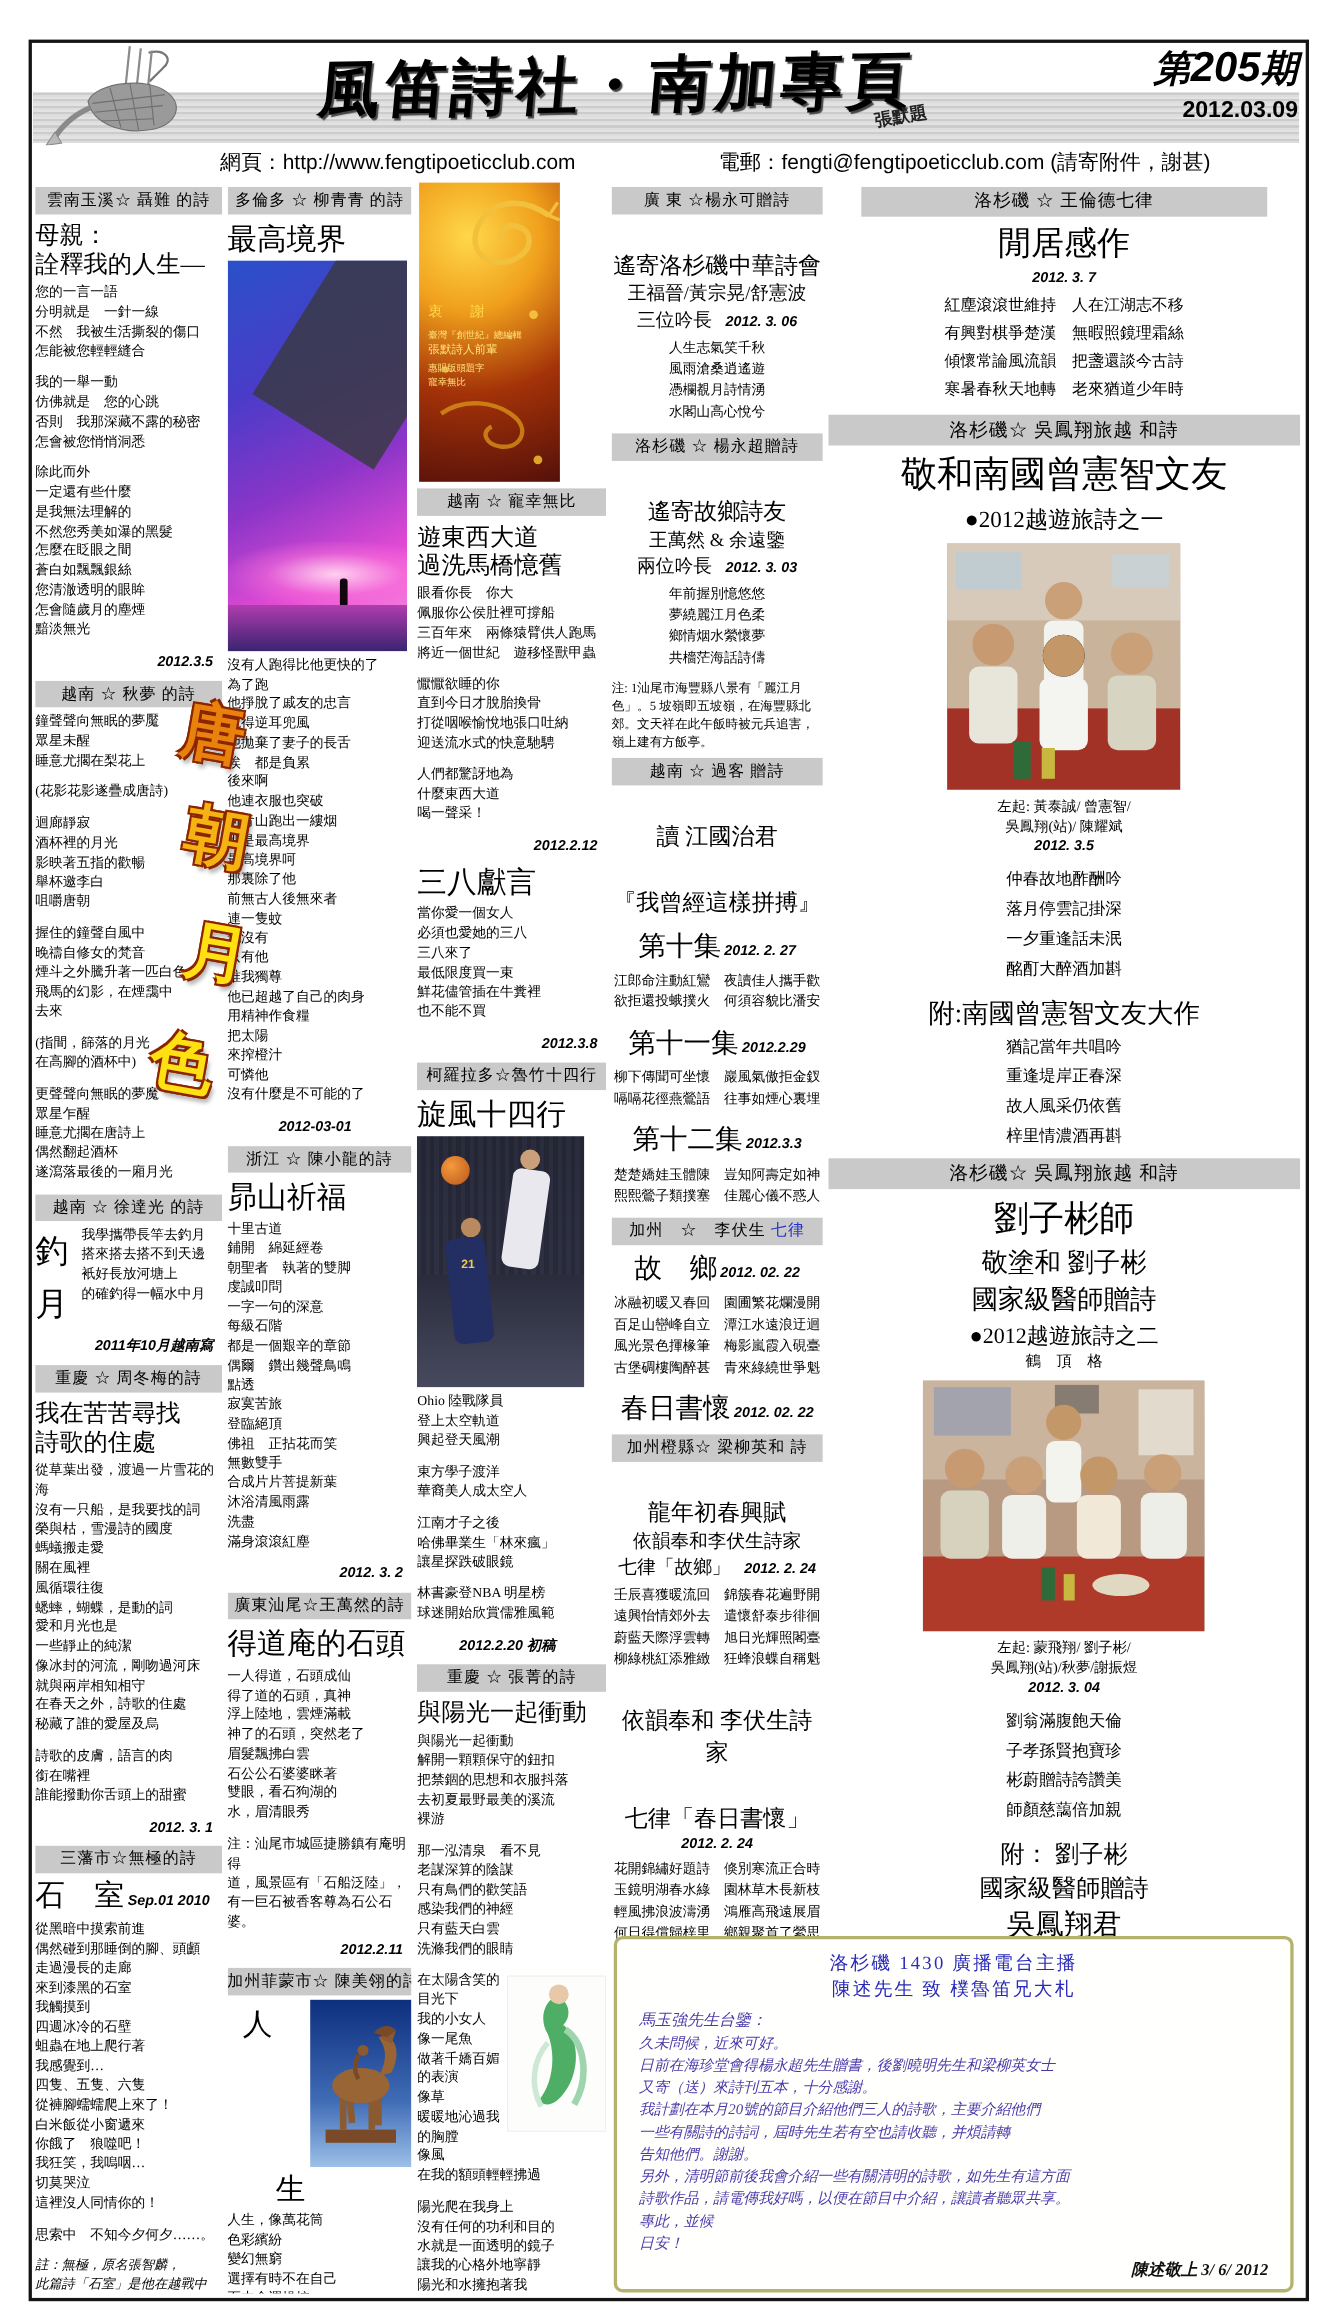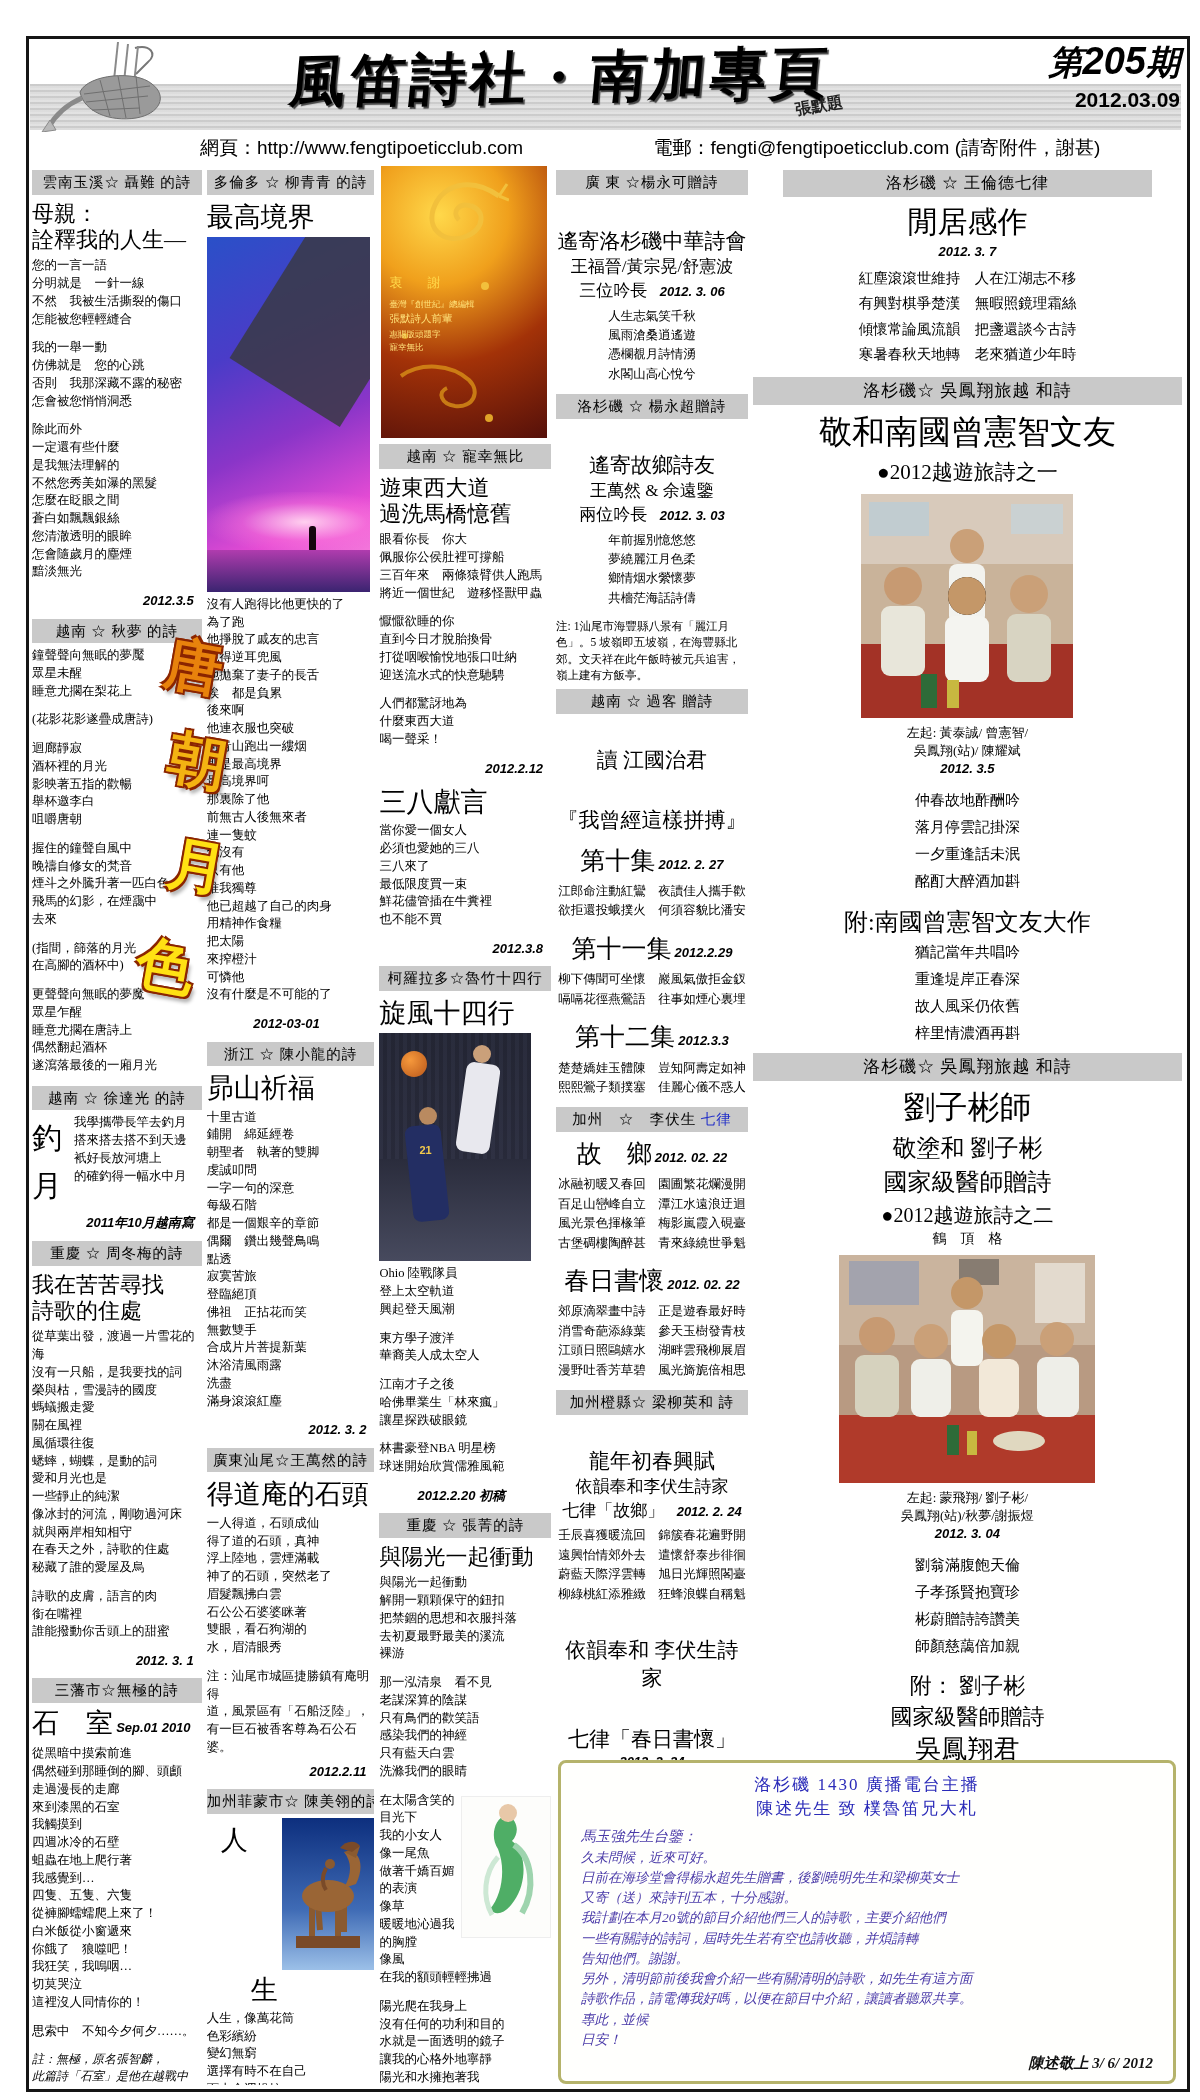--- a/index.html
+++ b/index.html
@@ -47,21 +47,21 @@
       linear-gradient(155deg,#2a50c8 0%,#4a3cc8 30%,#8a35c8 55%,#e44bd4 78%,#ff9ae0 100%);position:relative;overflow:hidden;}
   .img-abstract .wedge{position:absolute;right:-30px;top:-20px;width:130px;height:190px;background:#3a3a44;
       transform:rotate(32deg);opacity:.85;}
   .img-abstract .glow{position:absolute;left:0;bottom:40px;width:100%;height:60px;background:
       radial-gradient(ellipse at 60% 50%,#ffd0ef 0%,rgba(255,120,220,.45) 45%,transparent 75%);}
   .img-abstract .floor{position:absolute;left:0;bottom:0;width:100%;height:42px;background:
       linear-gradient(180deg,#b03cae,#3a2470);}
   .img-abstract .person{position:absolute;left:63%;bottom:40px;width:7px;height:26px;background:#14060e;border-radius:3px;}
   .card{width:128px;height:272px;margin:2px 0 4px 2px;background:
       radial-gradient(circle at 35% 18%,#ffd84a 0%,#f0a01c 28%,#a33208 60%,#55100a 100%);
-      position:relative;color:#ffd84a;overflow:hidden;padding-left:38px;}
+      position:relative;color:#ffd84a;overflow:hidden;}
   .card svg{position:absolute;left:0;top:0;}
   .card .ct{position:absolute;left:8px;top:108px;font-size:13px;letter-spacing:6px;}
   .card .cl{position:absolute;left:8px;font-size:8.5px;white-space:nowrap;color:#ffe27a;}
   .img-bball{width:152px;height:228px;margin:4px 0;background:
       linear-gradient(180deg,#20222e 0%,#2a2c3c 55%,#474a5e 100%);position:relative;overflow:hidden;}
   .img-bball .crowd{position:absolute;left:0;top:0;width:100%;height:55%;
       background:repeating-linear-gradient(90deg,#33364a 0 4px,#262838 4px 8px);opacity:.5;}
   .img-bball .ball{position:absolute;left:22px;top:18px;width:26px;height:26px;border-radius:50%;
       background:radial-gradient(circle at 35% 35%,#f6993c,#b9571a);}
   .img-bball .p1{position:absolute;left:82px;top:30px;width:34px;height:90px;background:#e8e8ee;border-radius:8px;transform:rotate(8deg);}
@@ -298,21 +298,20 @@
       <div class="verse">江郎命注動紅鸞　夜讀佳人攜手歡<br>欲拒還投蛾撲火　何須容貌比潘安</div>
       <div><span class="sub-head">第十一集</span> <span class="inline-date">2012.2.29</span></div>
       <div class="verse">柳下傳聞可坐懷　巖風氣傲拒金釵<br>嗝嗝花徑燕鶯語　往事如煙心裏埋</div>
       <div><span class="sub-head">第十二集</span> <span class="inline-date">2012.3.3</span></div>
       <div class="verse">楚楚嬌娃玉體陳　豈知阿壽定如神<br>熙熙鶯子類撲塞　佳麗心儀不惑人</div>
 
       <div class="bar"><span>加州　☆　李伏生 </span><span class="blue">七律</span></div>
       <div><span class="sub-head">故　鄉</span> <span class="inline-date">2012. 02. 22</span></div>
       <div class="verse">冰融初暖又春回　園圃繁花爛漫開<br>百足山巒峰自立　潭江水遠浪迂迴<br>風光景色揮椽筆　梅影嵐霞入硯臺<br>古堡碉樓陶醉甚　青來綠繞世爭魁</div>
       <div><span class="sub-head">春日書懷</span> <span class="inline-date">2012. 02. 22</span></div>
-      <div class="verse">郊原滴翠畫中詩　正是遊春最好時<br>消雪奇葩添綠葉　參天玉樹發青枝<br>江頭日照鷗嬉水　湖畔雲飛柳展眉<br>漫野吐香芳草碧　風光旖旎倍相思</div>
 
       <div class="bar">加州橙縣☆ 梁柳英和 詩</div>
       <div class="big-line">龍年初春興賦</div>
       <div class="med-line">依韻奉和李伏生詩家</div>
       <div><span class="med-line">七律「故鄉」</span>　<span class="inline-date">2012. 2. 24</span></div>
       <div class="verse">壬辰喜獲暖流回　錦簇春花遍野開<br>遠興怡情郊外去　遣懷舒泰步徘徊<br>蔚藍天際浮雲轉　旭日光輝照閣臺<br>柳綠桃紅添雅緻　狂蜂浪蝶自稱魁</div>
       <div class="big-line">依韻奉和 李伏生詩家</div>
       <div class="big-line">七律「春日書懷」</div>
       <div class="inline-date">2012. 2. 24</div>
       <div class="verse">花開錦繡好題詩　倏別寒流正合時<br>玉鏡明湖春水綠　園林草木長新枝<br>輕風拂浪波濤湧　鴻雁高飛遠展眉<br>何日得償歸梓里　鄉親聚首了縈思</div>

